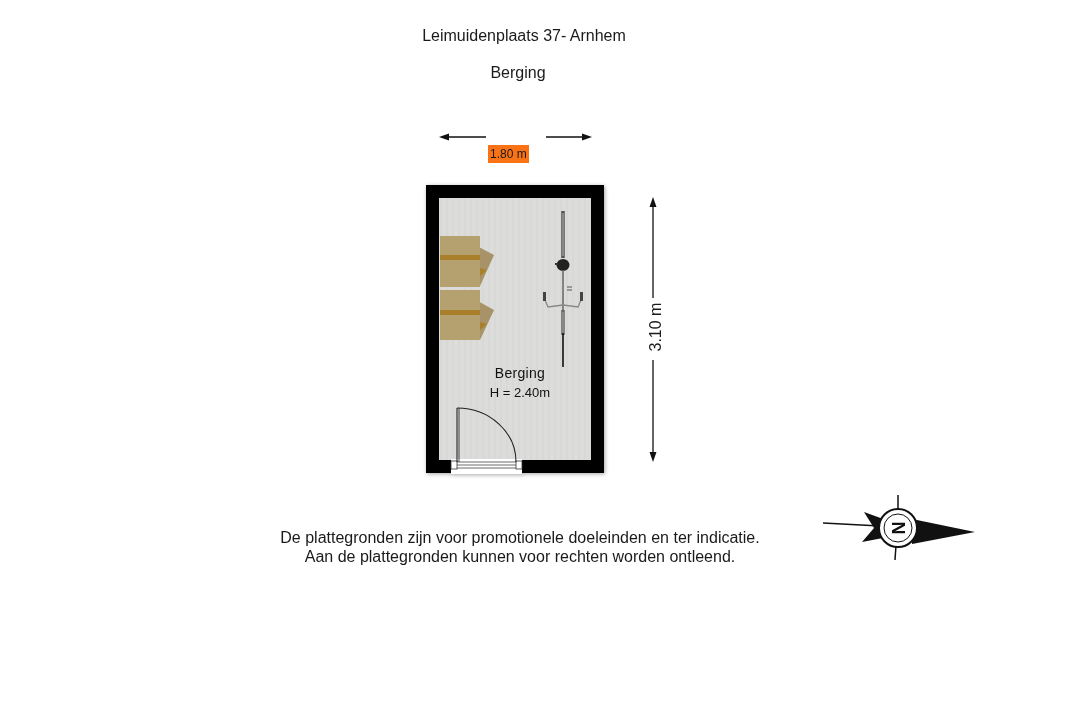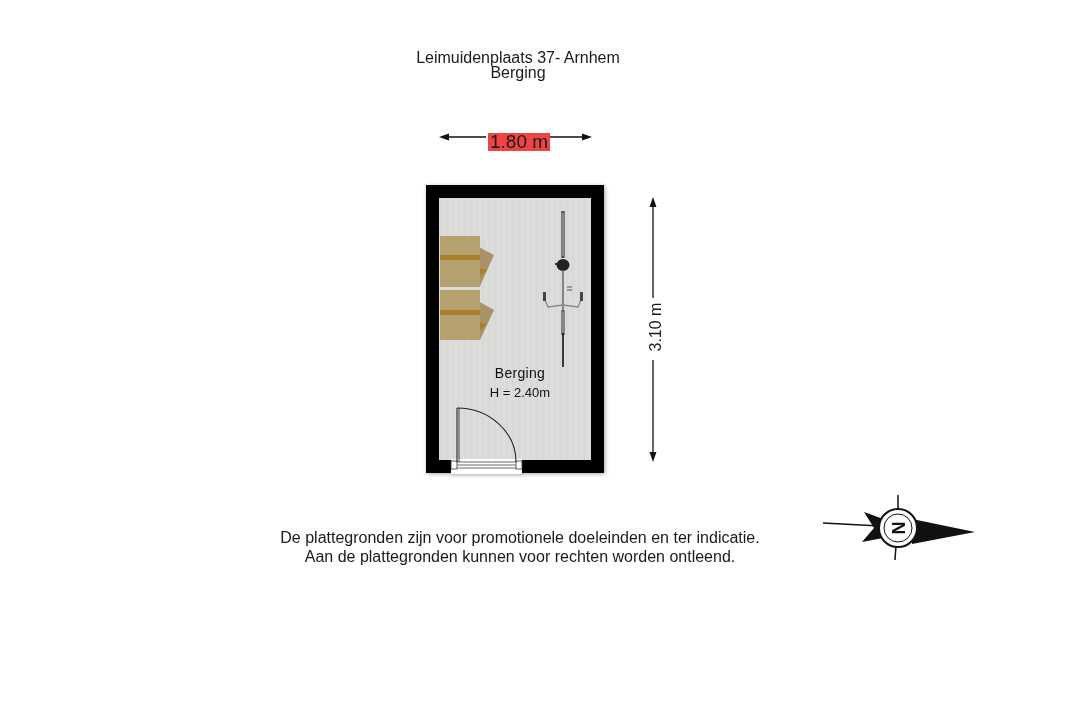--- a/index.html
+++ b/index.html
@@ -1,21 +1,21 @@
 <!DOCTYPE html>
 <html><head>
 <meta charset="utf-8">
 <style>
   html, body { margin:0; padding:0; background:#ffffff; }
   body { width:1080px; height:720px; position:relative; overflow:hidden;
          font-family:"Liberation Sans", sans-serif; color:#1a1a1a; }
   .title { position:absolute; left:0; width:1036px; text-align:center; font-size:16px; line-height:20px; }
-  .t1 { top:48px; }
+  .t1 { top:26px;margin-left:6px; }
   .t2 { top:63px; }
-  .dim-h-label { position:absolute; left:488px; top:133px; font-size:19px; line-height:18px; background:#ef4444; padding:0 2px; }
+  .dim-h-label { position:absolute; left:488px; top:145px; font-size:12px; line-height:18px; background:#f97316; padding:0 2px; }
   .dim-v-label { position:absolute; left:631px; top:318px; font-size:16px; line-height:18px; transform:rotate(-90deg); transform-origin:center; width:50px; text-align:center; background:#fff; }
   .room-label { position:absolute; left:470px; width:100px; text-align:center; font-size:14px; color:#111; }
   .rl1 { top:365px; letter-spacing:0.3px; }
   .rl2 { top:385px; font-size:13px; }
   .disclaimer { position:absolute; left:0; width:1040px; text-align:center; font-size:16px; line-height:19px; }
   .d1 { top:528px; }
   .d2 { top:547px; }
   svg { position:absolute; left:0; top:0; }
 </style>
 </head>

